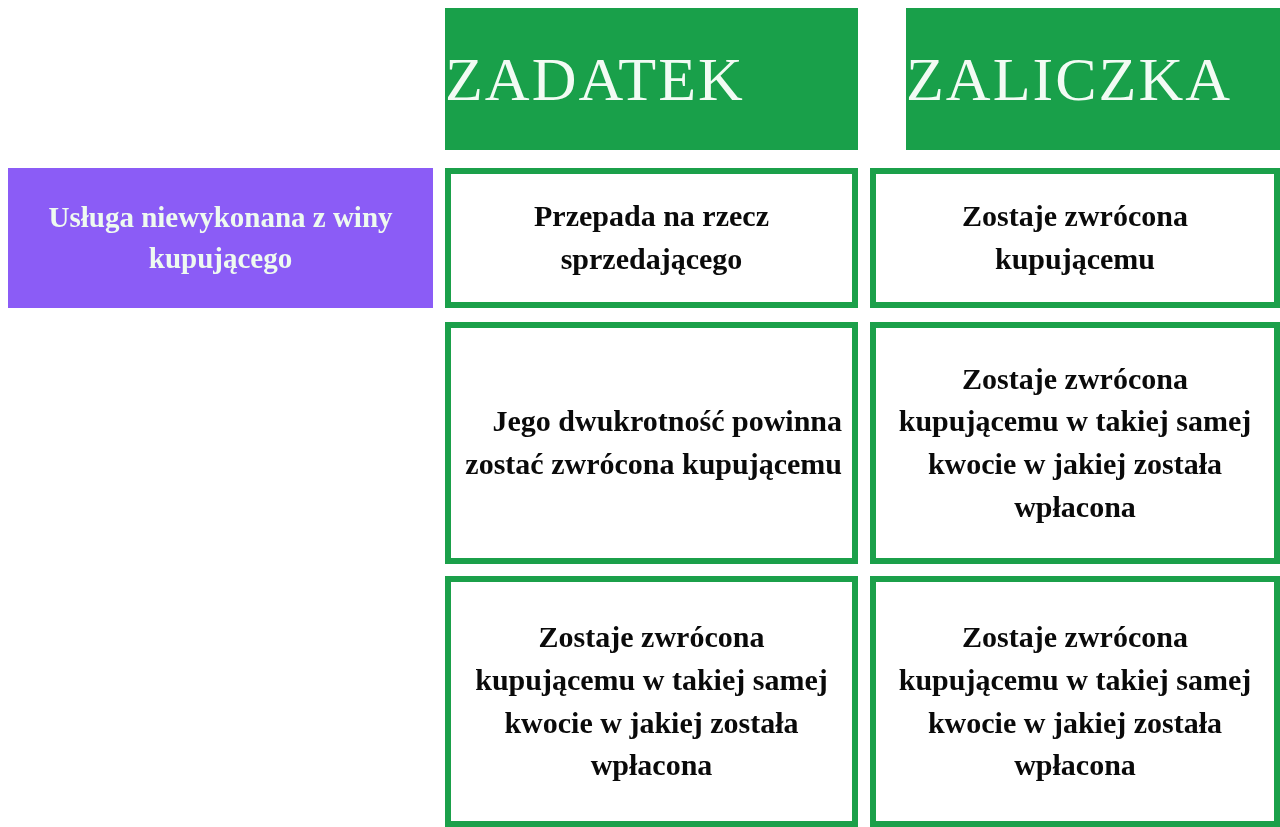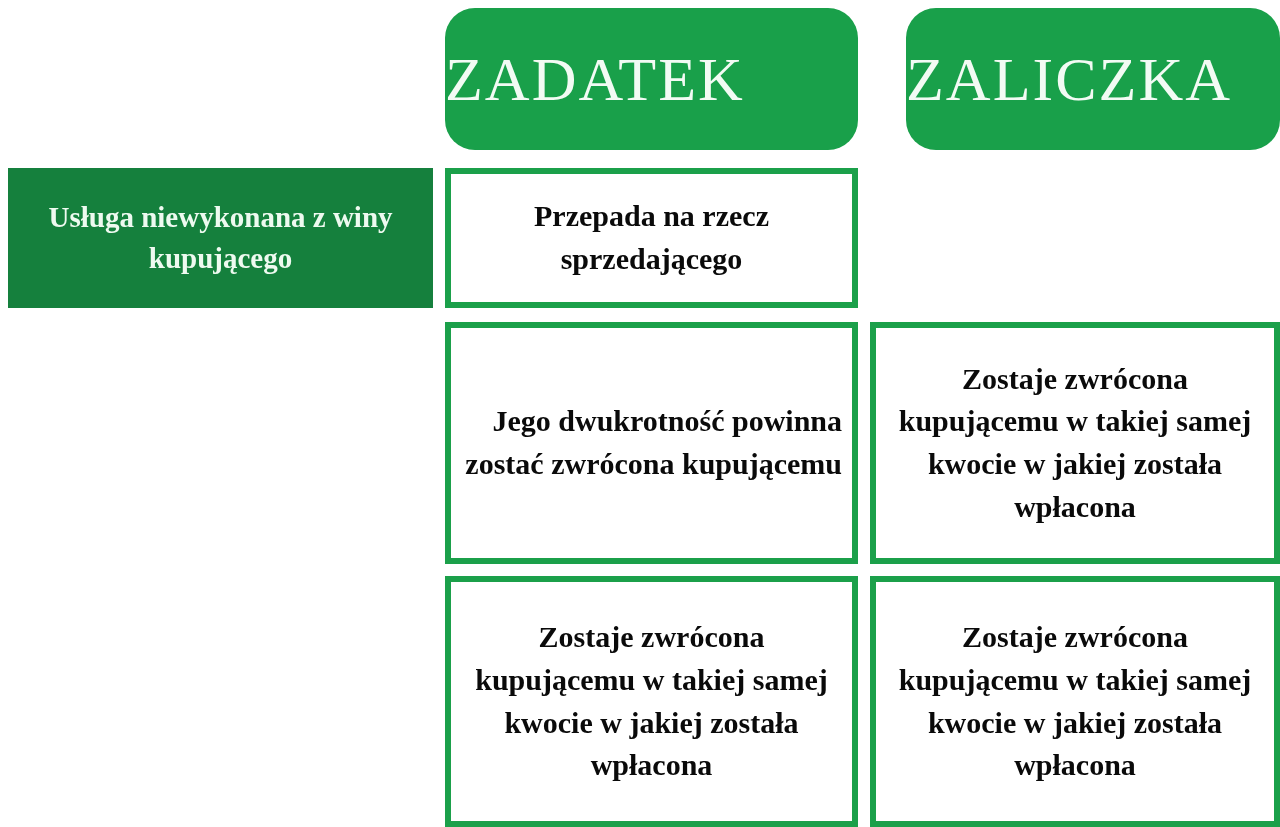--- a/index.html
+++ b/index.html
@@ -34,28 +34,27 @@
     color: #f2fbf4;
     display: flex;
     align-items: center;
     justify-content: center;
     font-weight: 400;
     font-size: 62px;
     letter-spacing: 2px;
     line-height: 1;
     box-sizing: border-box;
     margin: 8px 0 0 0;
-    border-radius: 30px;
   }
   .header-cell.h-zadatek { grid-column: 3; grid-row: 1; }
   .header-cell.h-zaliczka { grid-column: 5; grid-row: 1; margin-left: 36px; }
 
   
   .row-label {
-    background: #15803d;
+    background: #8b5cf6;
     color: #eefaf0;
     display: flex;
     align-items: center;
     justify-content: center;
     text-align: center;
     font-weight: bold;
     font-size: 29px;
     line-height: 1.42;
     padding: 4px 12px;
     box-sizing: border-box;
@@ -106,20 +105,23 @@
   <div class="header-cell h-zaliczka">
     <span class="header-text">ZALICZKA</span>
   </div>
 
   <div class="row-label r1">
     <span class="label-text">Usługa niewykonana z winy kupującego</span>
   </div>
   <div class="cell c-r1m">
     <span class="cell-text">Przepada na rzecz sprzedającego</span>
   </div>
+  <div class="cell c-r1r">
+    <span class="cell-text">Zostaje zwrócona kupującemu</span>
+  </div>
 
   <div class="cell c-r2m">
     <span class="cell-text">Jego dwukrotność powinna zostać zwrócona kupującemu</span>
   </div>
   <div class="cell c-r2r">
     <span class="cell-text">Zostaje zwrócona kupującemu w takiej samej kwocie w jakiej została wpłacona</span>
   </div>
 
   <div class="cell c-r3m">
     <span class="cell-text">Zostaje zwrócona kupującemu w takiej samej kwocie w jakiej została wpłacona</span>

